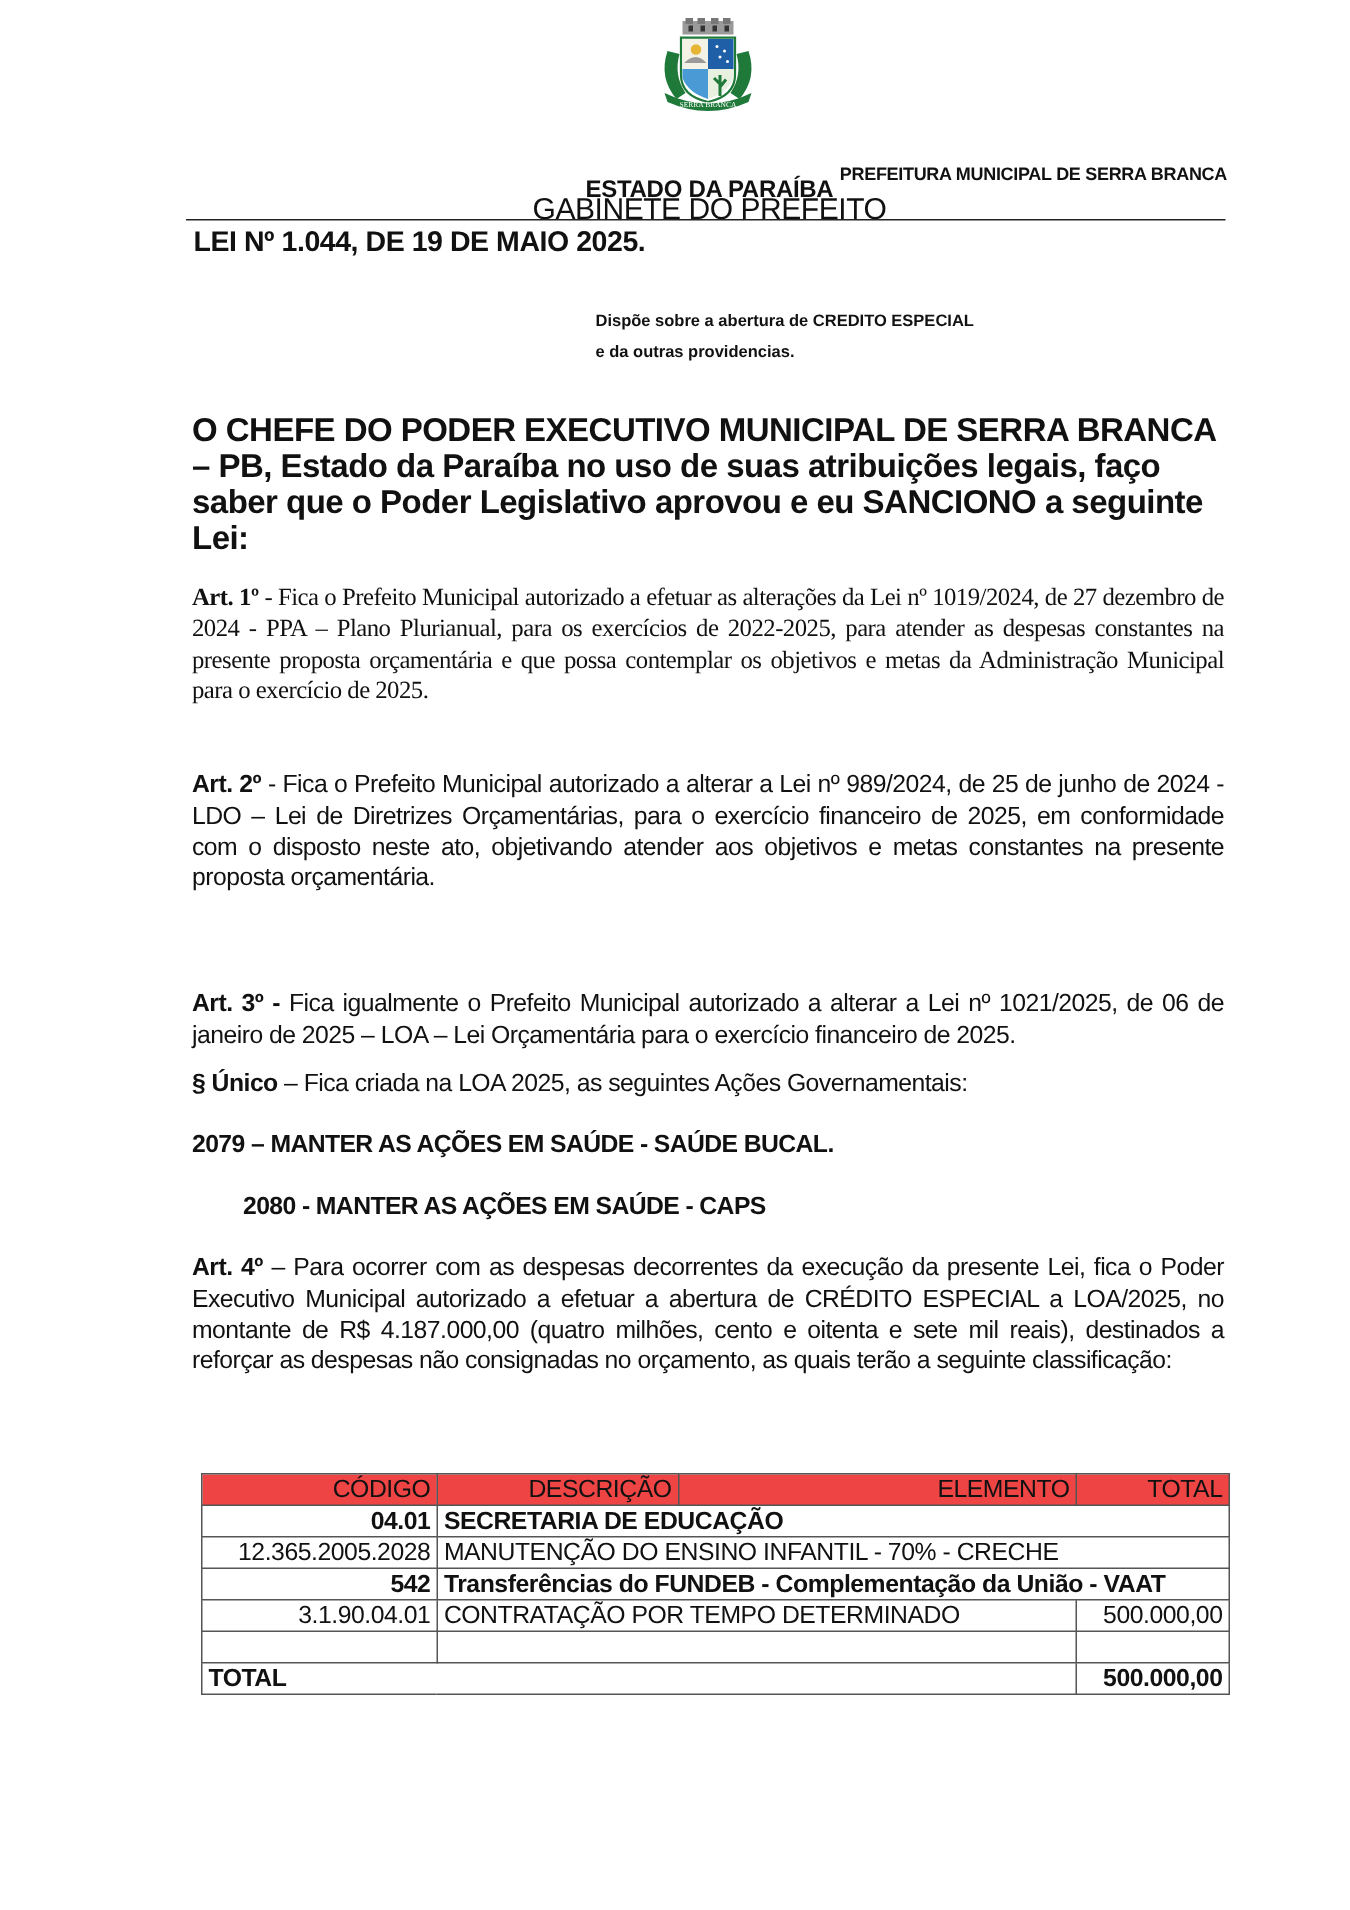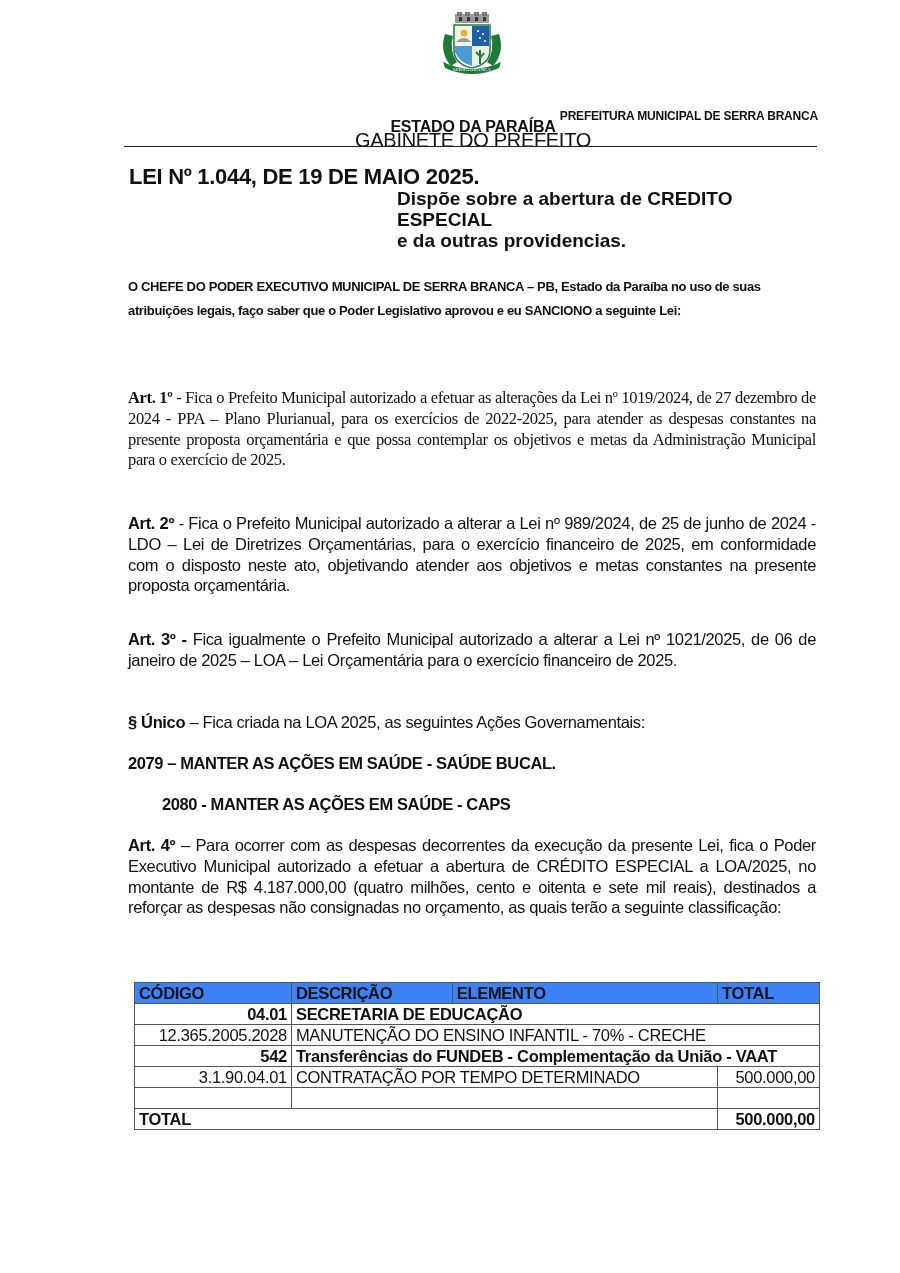--- a/index.html
+++ b/index.html
@@ -8,41 +8,41 @@
   .page { position: absolute; left: 0; top: 0; width: 900px; height: 1273px; }
 
   .crest { position: absolute; left: 437px; top: 12px; width: 70px; height: 66px; }
 
   .hdr { position: absolute; left: 128px; width: 690px; text-align: center; }
   .hdr1 { top: 90px; font-size: 16px; font-weight: bold; letter-spacing: -0.2px; margin-top: 28px; }
   .hdr2 { top: 109px; font-size: 12px; font-weight: bold; letter-spacing: -0.2px; text-align: right; }
   .hdr3 { top: 129px; font-size: 20px; letter-spacing: -0.3px; }
   .rule { position: absolute; left: 124px; top: 146px; width: 693px; height: 0; border-top: 1.5px solid #222; }
 
-  .law-title { position: absolute; left: 129px; top: 164px; font-size: 22px; font-weight: bold; letter-spacing: -0.3px; text-align: center; }
+  .law-title { position: absolute; left: 129px; top: 151px; font-size: 19px; font-weight: bold; letter-spacing: -0.3px; text-align: center; }
 
-  .summary { position: absolute; left: 397px; top: 188px; width: 420px; font-size: 19px; font-weight: bold; line-height: 21px; }
+  .summary { position: absolute; left: 397px; top: 204px; width: 420px; font-size: 11px; font-weight: bold; line-height: 21px; }
 
-  .preamble { position: absolute; left: 128px; top: 275px; width: 690px; font-size: 13px; font-weight: bold; line-height: 24px; letter-spacing: -0.35px; }
+  .preamble { position: absolute; left: 128px; top: 275px; width: 690px; font-size: 22px; font-weight: bold; line-height: 24px; letter-spacing: -0.35px; }
 
   .art { position: absolute; left: 128px; width: 688px; font-size: 16.5px; line-height: 20.8px; text-align: justify; letter-spacing: -0.35px; }
   .art b { font-weight: bold; }
   .art1 { top: 388px; font-family: Liberation Serif, serif; }
   .art2 { top: 513px; }
-  .art3 { top: 629px; }
+  .art3 { top: 659px; }
   .unico { position: absolute; left: 128px; top: 713px; font-size: 16.5px; letter-spacing: -0.35px; }
   .acao { position: absolute; left: 128px; font-size: 16.5px; font-weight: bold; letter-spacing: -0.4px; }
   .acao1 { top: 754px; }
   .acao2 { top: 795px; margin-left: 34px; }
   .art4 { top: 835px; }
 
   table.orc { position: absolute; left: 134px; top: 982px; width: 686px; border-collapse: collapse;
               font-size: 16.5px; letter-spacing: -0.3px; }
   table.orc td, table.orc th { border: 1px solid #555; padding: 0 4px; height: 20px; line-height: 20px; }
-  table.orc th { background: #3b82f6; font-weight: bold; text-align: left; }
+  table.orc th { background: #ef4444; font-weight: normal; text-align: right; }
   .r { text-align: right; }
   .b { font-weight: bold; }
   .empty td { height: 20px; }
 </style>
 </head>
 <body>
 
 <div class="page">
 
   <div class="crest">

